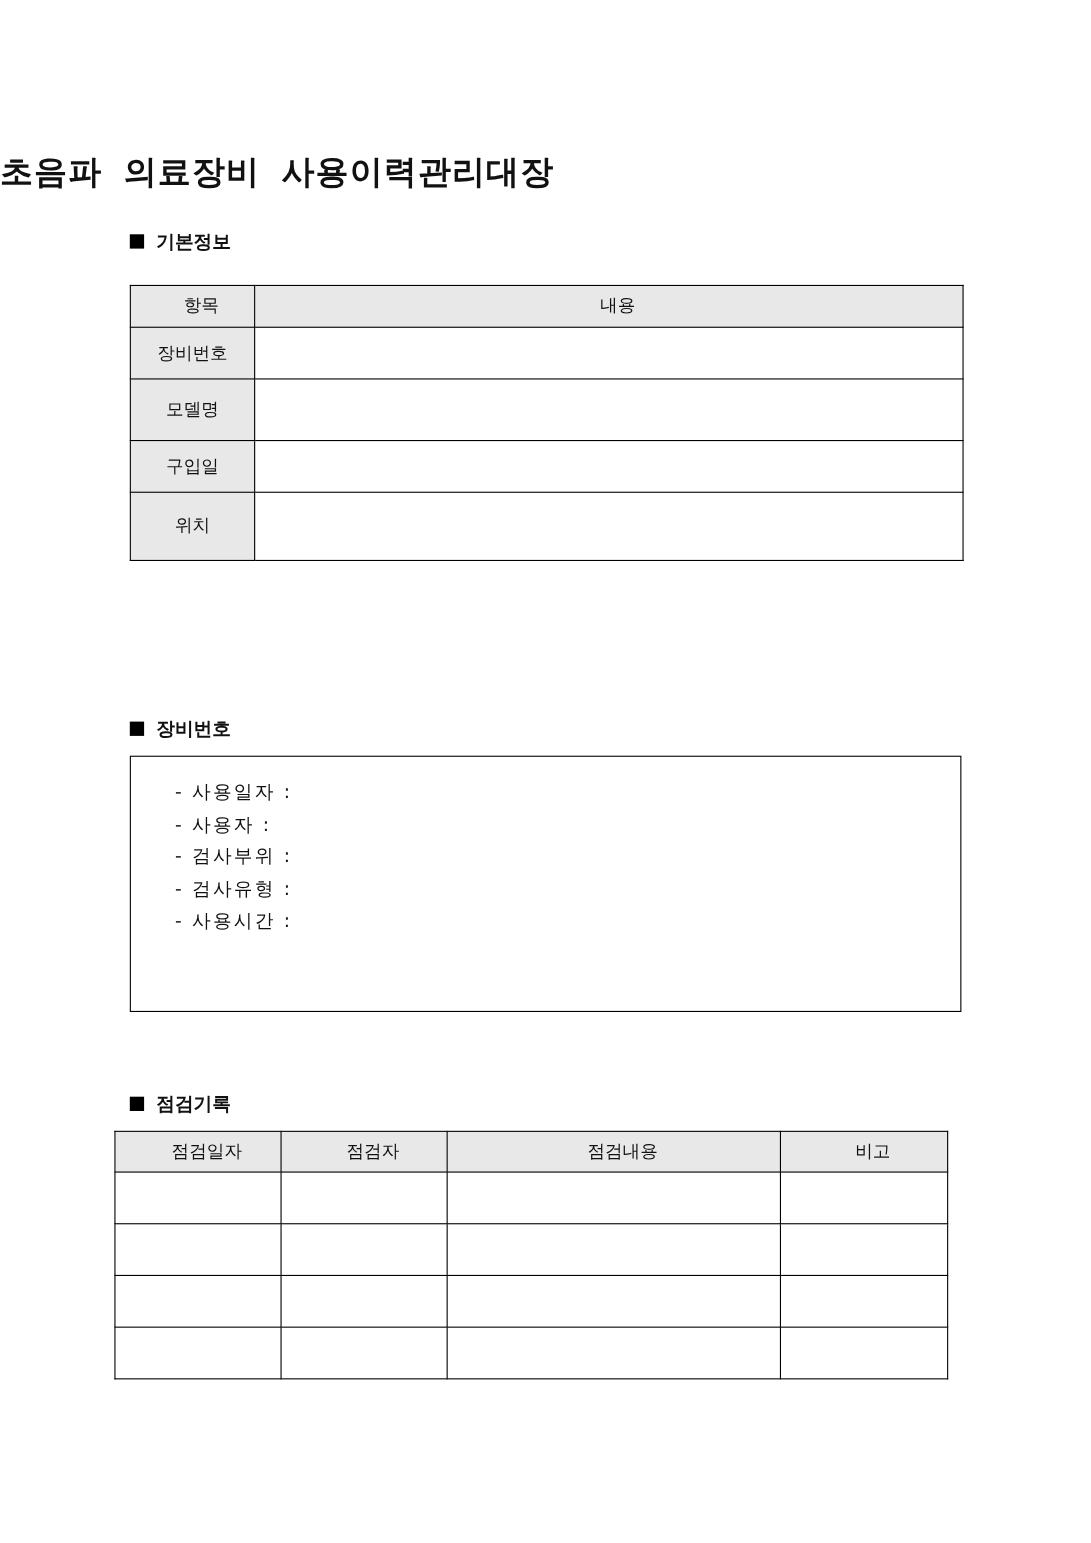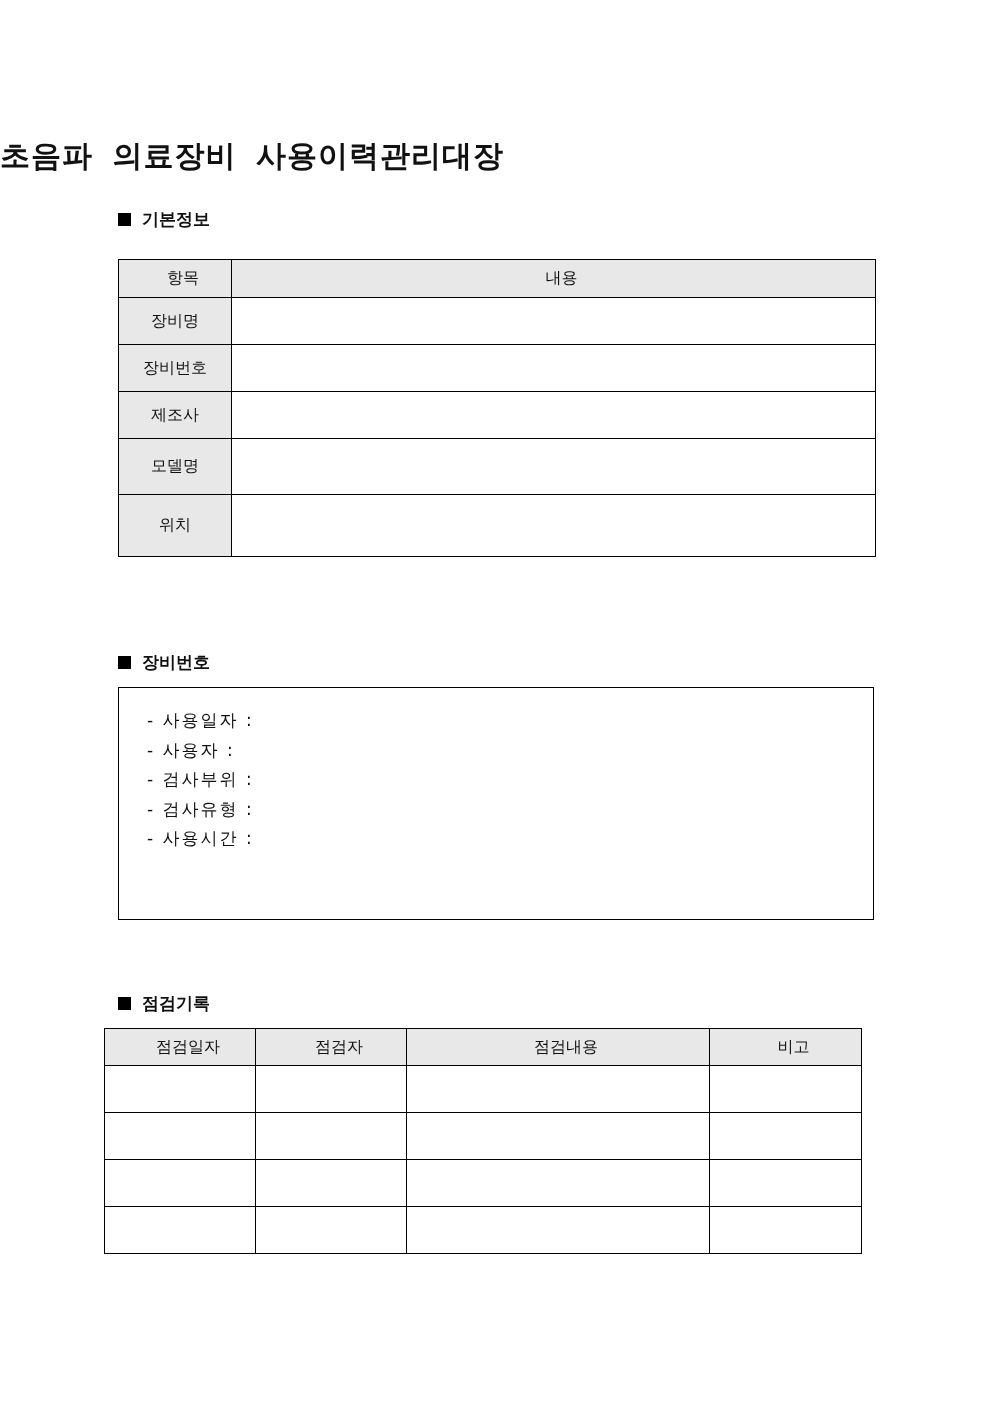--- a/index.html
+++ b/index.html
@@ -5,21 +5,21 @@
   html, body { margin: 0; padding: 0; background: #ffffff; }
   body { width: 992px; height: 1403px; position: relative; font-family: "DejaVu Sans", "Liberation Sans", sans-serif; color: #111; }
   .title { position: absolute; top: 136px; left: 0; width: 992px; text-align: left; font-size: 30px; font-weight: bold; letter-spacing: 1px; word-spacing: 8px; }
   .section-heading { position: absolute; left: 118px; font-size: 17px; font-weight: bold; display: flex; align-items: center; }
   .square-icon { display: inline-block; width: 13px; height: 13px; background: #000; margin-right: 11px; }
   table { position: absolute; border-collapse: collapse; table-layout: fixed; }
   td, th { border: 1px solid #000; font-weight: normal; font-size: 16px; text-align: center; padding: 0; }
   th { background: #e8e8e8; padding-left: 16px; }
   .label-cell { background: #e8e8e8; }
   .usage-box { position: absolute; left: 118px; top: 687px; width: 756px; height: 233px; border: 1px solid #000; box-sizing: border-box; }
-  .usage-list { position: absolute; left: 28px; top: 18px; margin: 0; padding: 0; list-style: none; font-size: 17px; line-height: 29.5px; letter-spacing: 2px; }
+  .usage-list { position: absolute; left: 40px; top: 18px; margin: 0; padding: 0; list-style: none; font-size: 17px; line-height: 29.5px; letter-spacing: 2px; }
 </style>
 </head>
 <body>
 
 <div class="title">초음파 의료장비 사용이력관리대장</div>
 
 <div class="section-heading" style="top:208px;">
   <span class="square-icon"></span>
   <span>기본정보</span>
 </div>
@@ -28,33 +28,29 @@
   <colgroup>
       <col style="width:113px">
       <col style="width:644px">
     </colgroup>
   <tbody>
       <tr style="height:38px;">
     <th>항목</th>
     <th>내용</th>
   </tr>
   <tr style="height:47px;">
-    <td class="label-cell">장비명</td>
-    <td></td>
-  </tr>
-  <tr style="height:47px;">
     <td class="label-cell">장비번호</td>
-    <td></td>
-  </tr>
-  <tr style="height:47px;">
-    <td class="label-cell">제조사</td>
     <td></td>
   </tr>
   <tr style="height:56px;">
     <td class="label-cell">모델명</td>
+    <td></td>
+  </tr>
+  <tr style="height:47px;">
+    <td class="label-cell">구입일</td>
     <td></td>
   </tr>
   <tr style="height:62px;">
     <td class="label-cell">위치</td>
     <td></td>
   </tr>
 </tbody>
   </table>
 
 <div class="section-heading" style="top:651px;">

